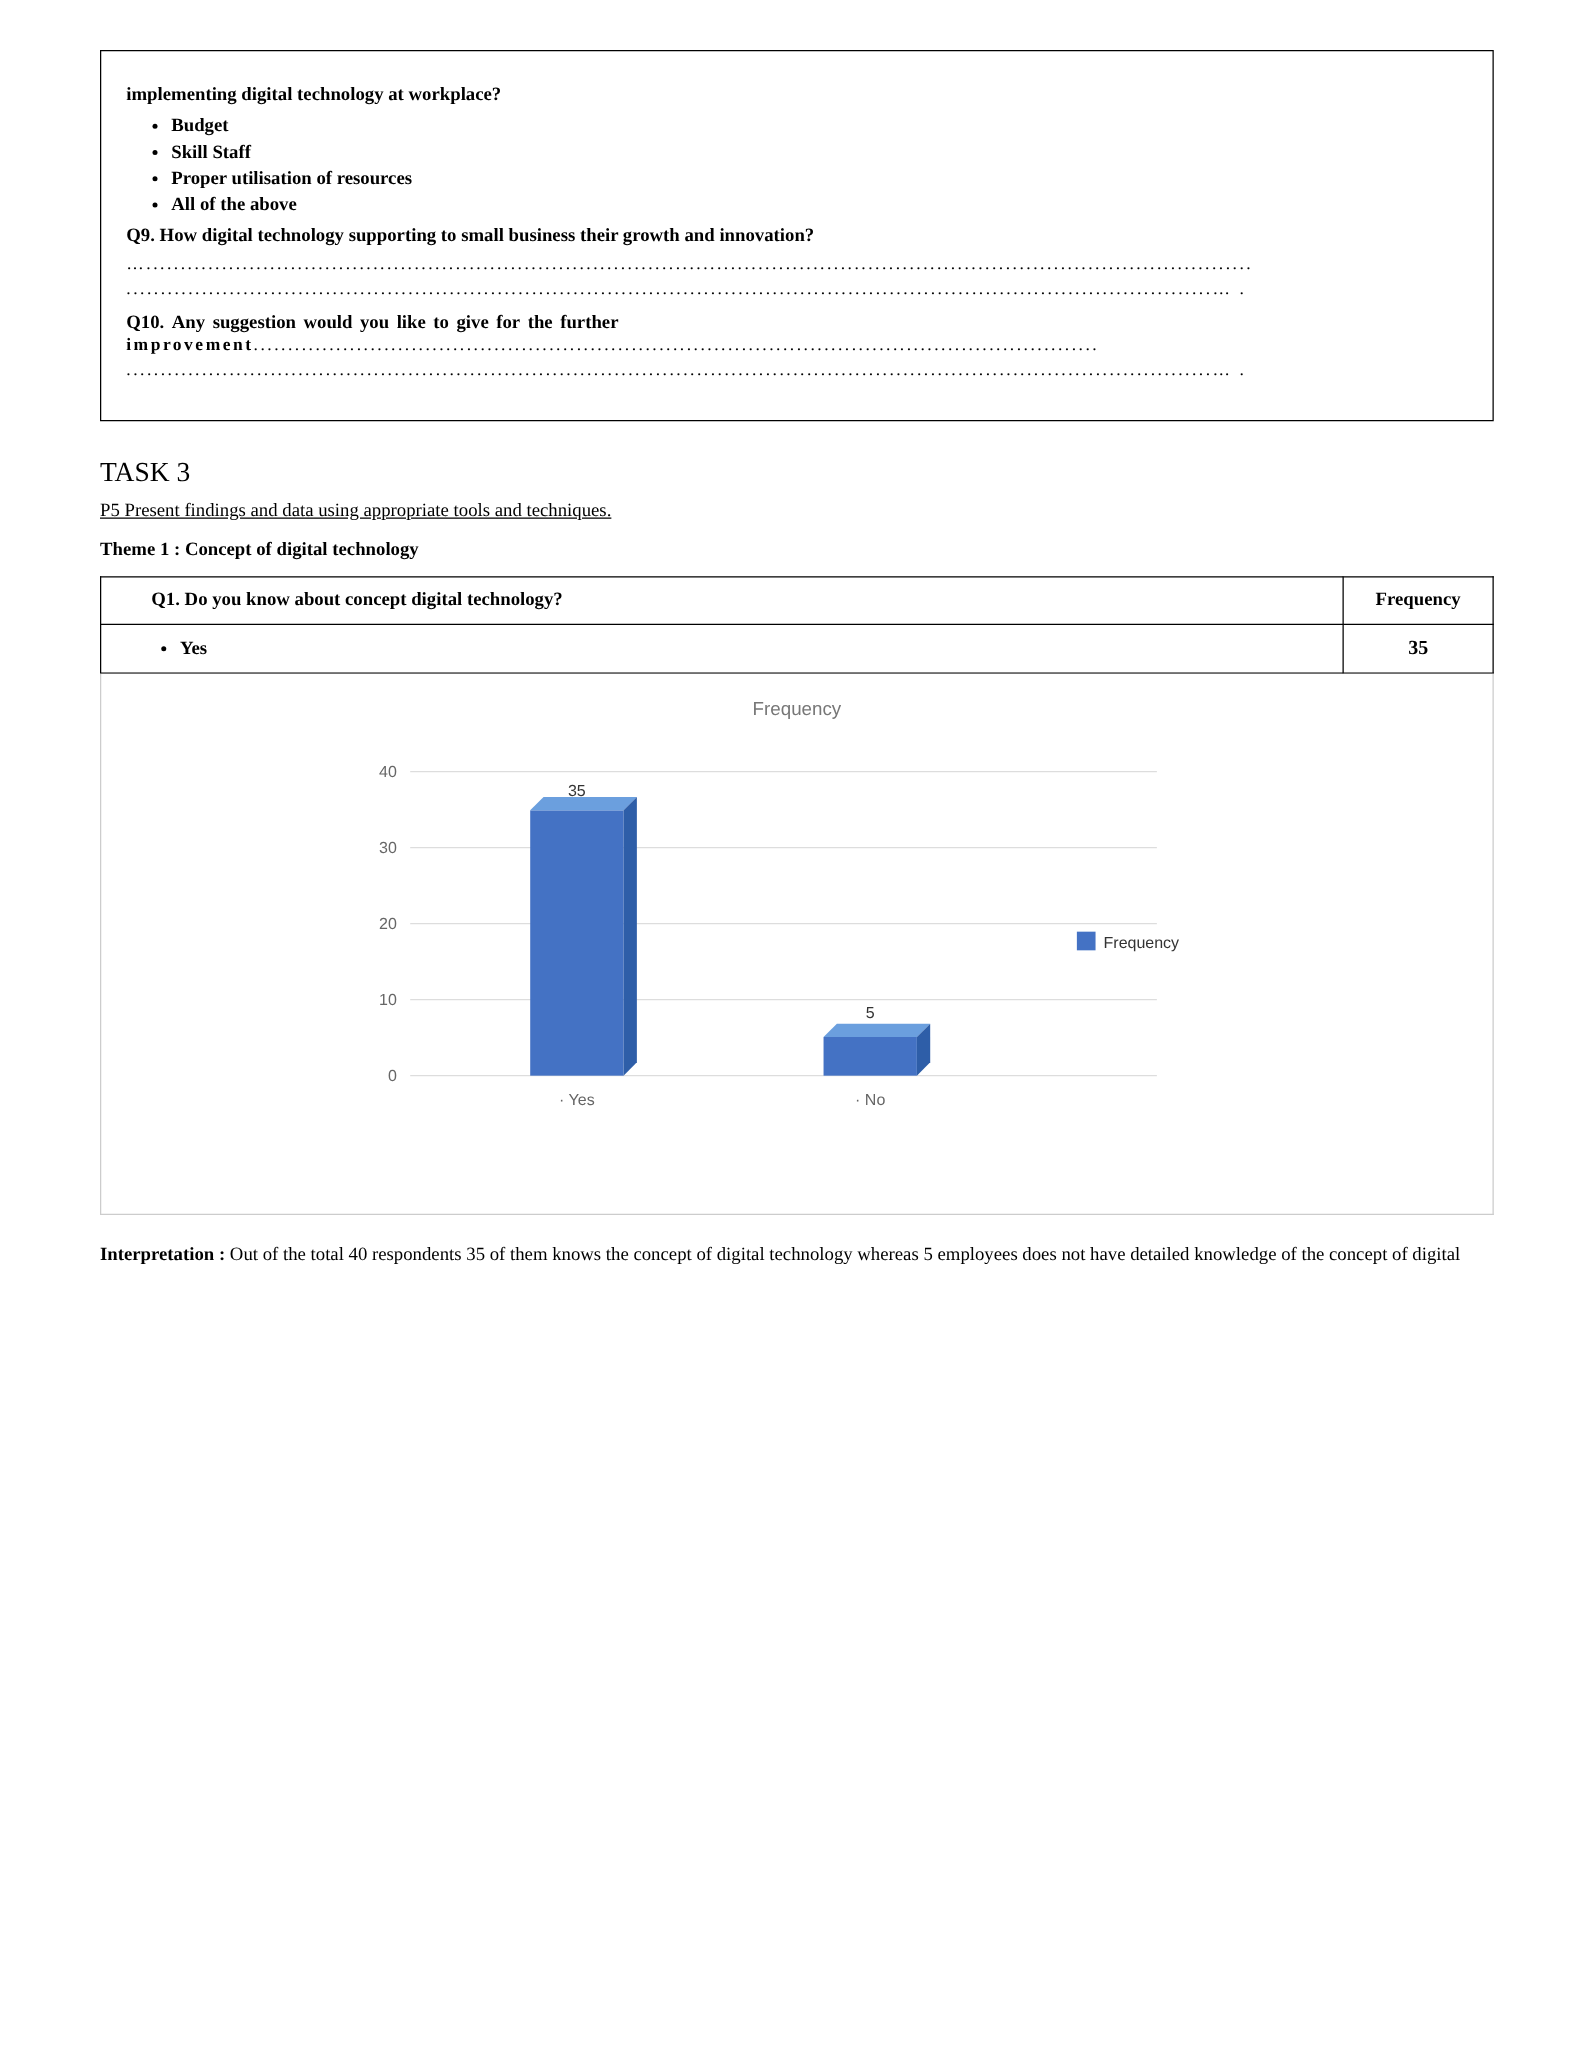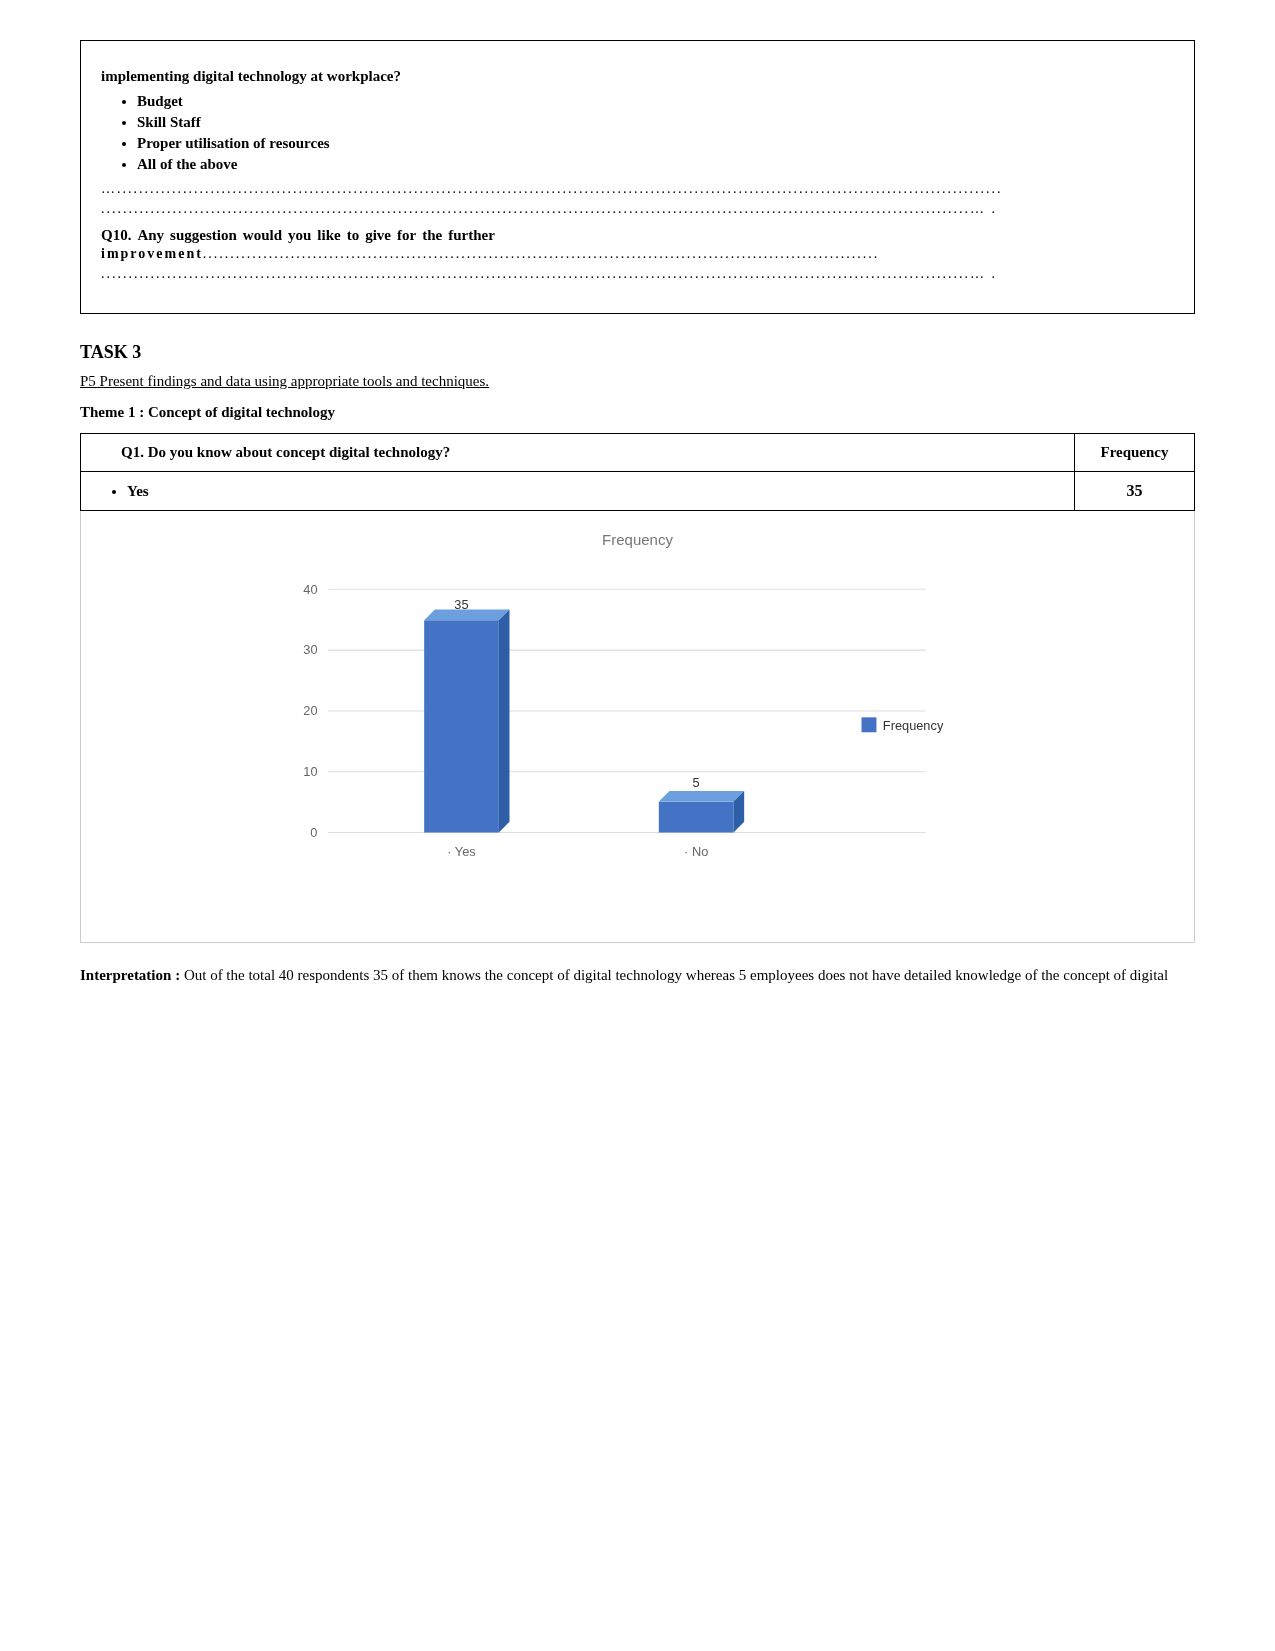--- a/index.html
+++ b/index.html
@@ -54,22 +54,22 @@
     .q10-line {
       font-weight: bold;
       display: flex;
       flex-wrap: wrap;
       gap: 12px 6px;
       margin-bottom: 2px;
     }
 
     
     .task3-title {
-      font-size: 18px;
-      font-weight: bold;
+      font-size: 22px;
+      font-weight: normal;
       margin-bottom: 10px;
       margin-top: 24px;
     }
 
     .p5-line {
       text-decoration: underline;
       margin-bottom: 14px;
       font-size: 15px;
     }
 
@@ -98,21 +98,21 @@
       padding-left: 40px;
     }
 
     .freq-table .freq-header {
       font-weight: bold;
       text-align: center;
       width: 120px;
     }
 
     .freq-table .option-cell {
-      padding-left: 26px;
+      padding-left: 43px;
       margin-left: 24px;
     }
 
     .freq-table .option-cell ul {
       list-style: disc;
       padding-left: 20px;
     }
 
     .freq-table .option-cell ul li {
       font-weight: bold;
@@ -164,20 +164,21 @@
 <body>
 
 <div class="bordered-box">
   <div class="box-title">implementing digital technology at workplace?</div>
   <ul>
     <li>Budget</li>
     <li>Skill Staff</li>
     <li>Proper utilisation of resources</li>
     <li>All of the above</li>
   </ul>
+  <div class="question-line">Q9. How digital technology supporting to small business their growth and innovation?</div>
   <div class="ellipsis-line">….................................................................................................................................................................</div>
   <div class="ellipsis-line">..............................................................................................................................................................… .</div>
   <div class="q10-block">
     <div class="q10-line">
       <span><strong>Q10.</strong></span>
       <span><strong>Any</strong></span>
       <span><strong>suggestion</strong></span>
       <span><strong>would</strong></span>
       <span><strong>you</strong></span>
       <span><strong>like</strong></span>

